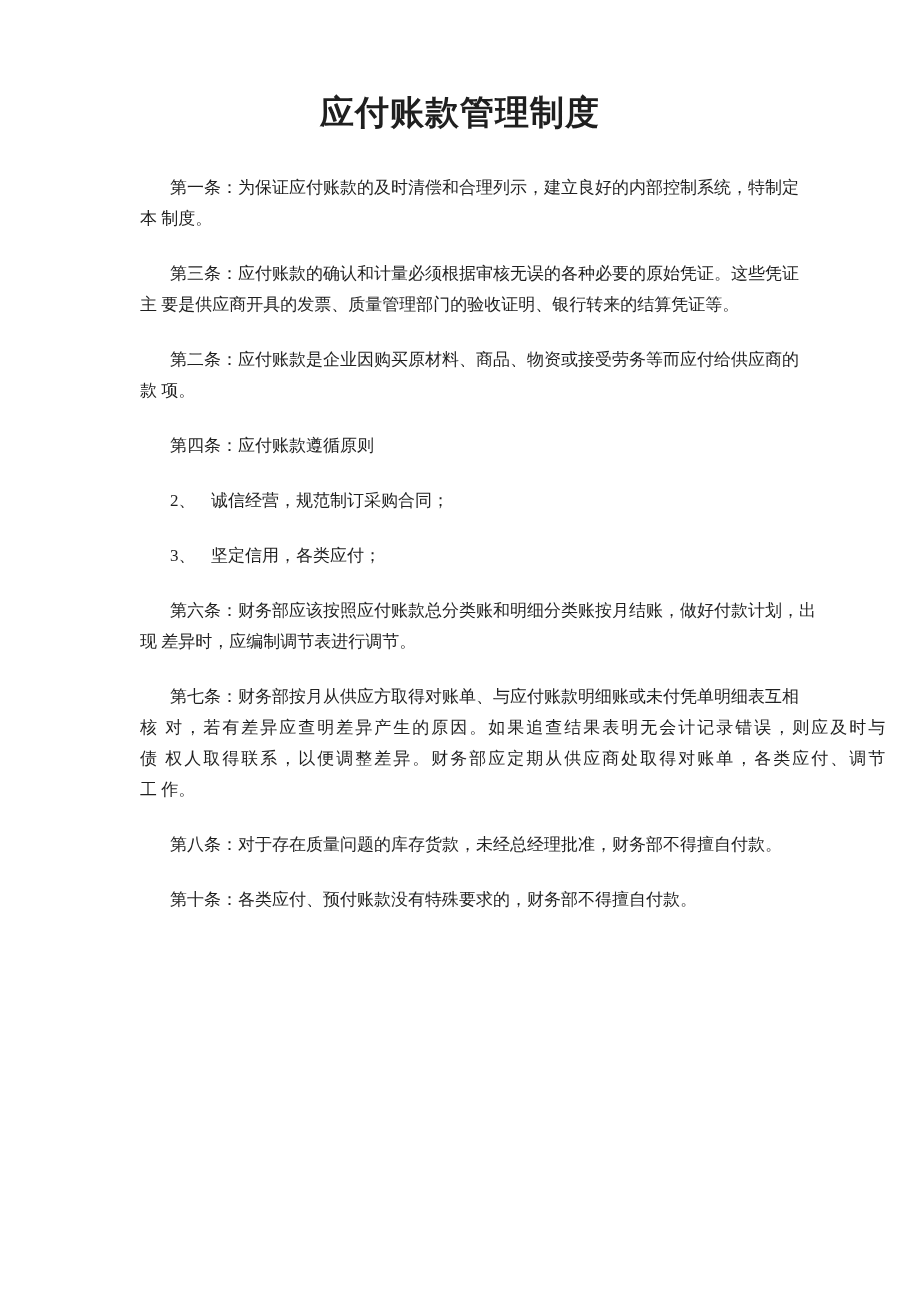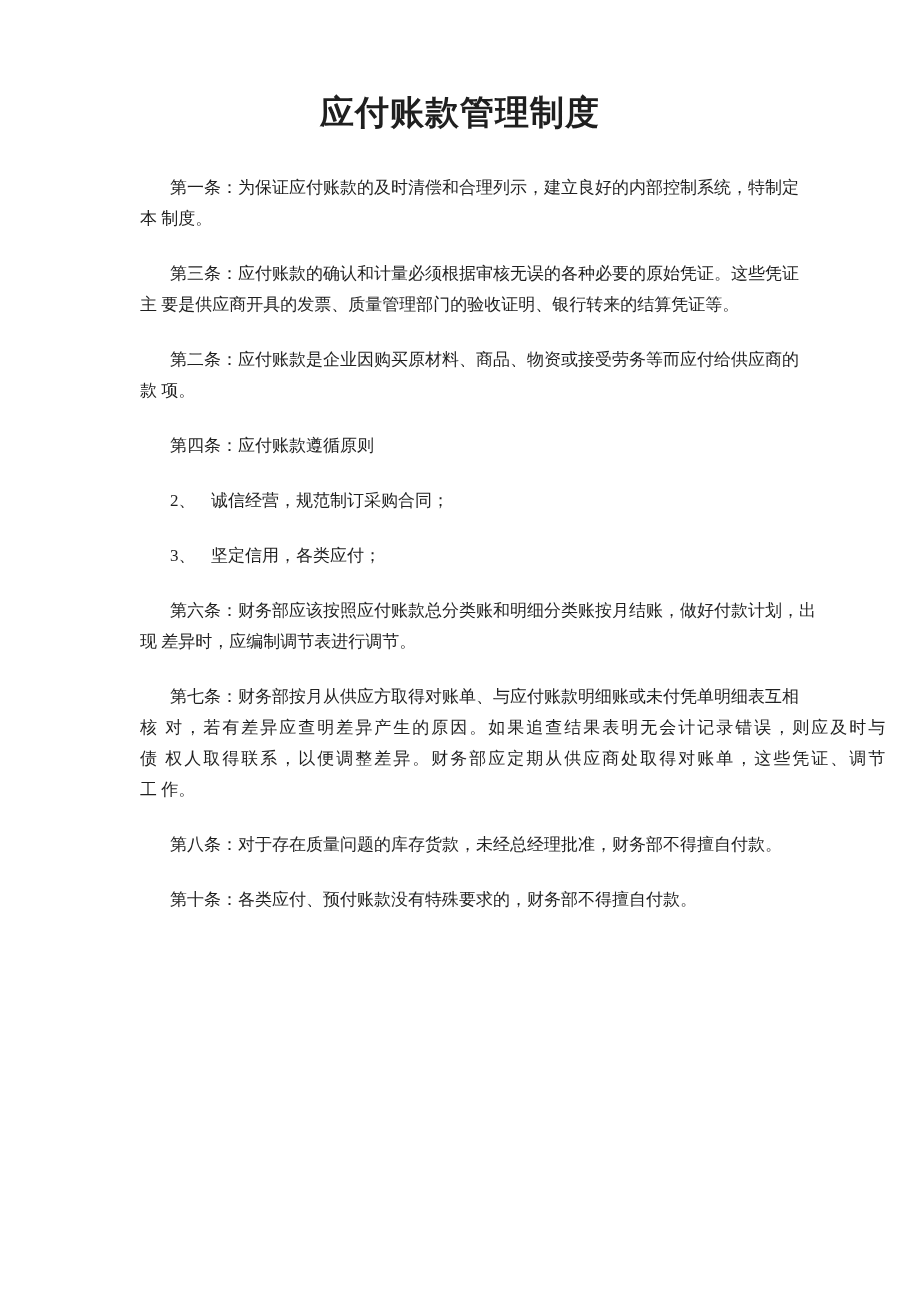--- a/index.html
+++ b/index.html
@@ -57,17 +57,17 @@
 <div class="page">
   <h1 class="doc-title">应付账款管理制度</h1>
   <div class="doc-body">
       <div class="para"><div class="line first">第一条：为保证应付账款的及时清偿和合理列示，建立良好的内部控制系统，特制定</div><div class="line">本 制度。</div></div>
       <div class="para"><div class="line first">第三条：应付账款的确认和计量必须根据审核无误的各种必要的原始凭证。这些凭证</div><div class="line">主 要是供应商开具的发票、质量管理部门的验收证明、银行转来的结算凭证等。</div></div>
       <div class="para"><div class="line first">第二条：应付账款是企业因购买原材料、商品、物资或接受劳务等而应付给供应商的</div><div class="line">款 项。</div></div>
       <div class="para"><div class="line first">第四条：应付账款遵循原则</div></div>
       <div class="para"><div class="line first"><span class="marker">2、</span><span>诚信经营，规范制订采购合同；</span></div></div>
       <div class="para"><div class="line first"><span class="marker">3、</span><span>坚定信用，各类应付；</span></div></div>
       <div class="para"><div class="line first">第六条：财务部应该按照应付账款总分类账和明细分类账按月结账，做好付款计划，出</div><div class="line">现 差异时，应编制调节表进行调节。</div></div>
-      <div class="para"><div class="line first">第七条：财务部按月从供应方取得对账单、与应付账款明细账或未付凭单明细表互相</div><div class="line wide">核 对，若有差异应查明差异产生的原因。如果追查结果表明无会计记录错误，则应及时与</div><div class="line wide">债 权人取得联系，以便调整差异。财务部应定期从供应商处取得对账单，这些凭证、调节</div><div class="line">工 作。</div></div>
+      <div class="para"><div class="line first">第七条：财务部按月从供应方取得对账单、与应付账款明细账或未付凭单明细表互相</div><div class="line wide">核 对，若有差异应查明差异产生的原因。如果追查结果表明无会计记录错误，则应及时与</div><div class="line wide">债 权人取得联系，以便调整差异。财务部应定期从供应商处取得对账单，各类应付、调节</div><div class="line">工 作。</div></div>
       <div class="para"><div class="line first">第八条：对于存在质量问题的库存货款，未经总经理批准，财务部不得擅自付款。</div></div>
       <div class="para"><div class="line first">第十条：各类应付、预付账款没有特殊要求的，财务部不得擅自付款。</div></div>
     </div>
 </div>
 
 </body></html>

